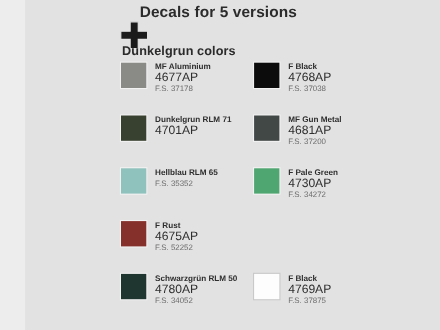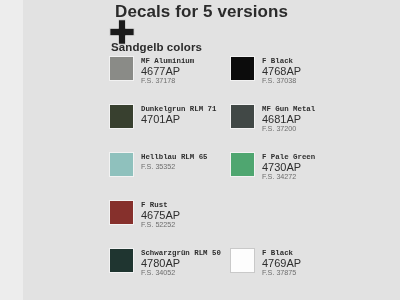--- a/index.html
+++ b/index.html
@@ -25,23 +25,23 @@
   #page {
     position: absolute;
     left: 23px;
     top: 0;
     width: 377px;
     height: 300px;
     background: #e2e2e2;
   }
   #decals-heading {
     position: absolute;
-    left: 92px;
+    left: 104px;
     top: 2px;
-    font-size: 17px;
+    font-size: 14px;
     font-weight: bold;
     color: #2b2b2b;
     letter-spacing: 0.1px;
     white-space: nowrap;
   }
   #balkenkreuz {
     position: absolute;
     left: 86px;
     top: 19px;
     width: 26px;
@@ -91,21 +91,20 @@
     left: 31px;
     top: 0px;
     width: 145px;
   }
   .color-name {
     font-size: 7.4px;
     font-weight: bold;
     color: #2e2e2e;
     line-height: 10px;
     white-space: nowrap;
-    font-family: Liberation Mono, monospace;
   }
   .color-code {
     font-size: 11px;
     font-weight: normal;
     color: #2e2e2e;
     line-height: 10px;
     white-space: nowrap;
   }
   .color-fs {
     font-size: 7.2px;
@@ -123,21 +122,21 @@
 <div id="page">
 
   <div id="decals-heading">Decals for 5 versions</div>
 
   <div id="balkenkreuz">
     <svg viewBox="0 0 26 26" width="26" height="26" aria-hidden="true">
       <path d="M9.3 0.8 H16.7 V9.3 H25.2 V16.7 H16.7 V25.2 H9.3 V16.7 H0.8 V9.3 H9.3 Z" fill="#1b1b1b" stroke="#e2e2e2" stroke-width="1.1"></path>
     </svg>
   </div>
 
-  <div id="colors-heading">Sandgelb colors</div>
+  <div id="colors-heading">Dunkelgrun colors</div>
 
   <div id="color-grid">
       <div class="color-row">
         <div class="color-cell col0">
           <div class="swatch" style="background: rgb(138, 139, 135);"></div>
           <div class="color-text">
             <div class="color-name">MF Aluminium</div>
             <div class="color-code">4677AP</div>
             <div class="color-fs">F.S. 37178</div>
           </div>

